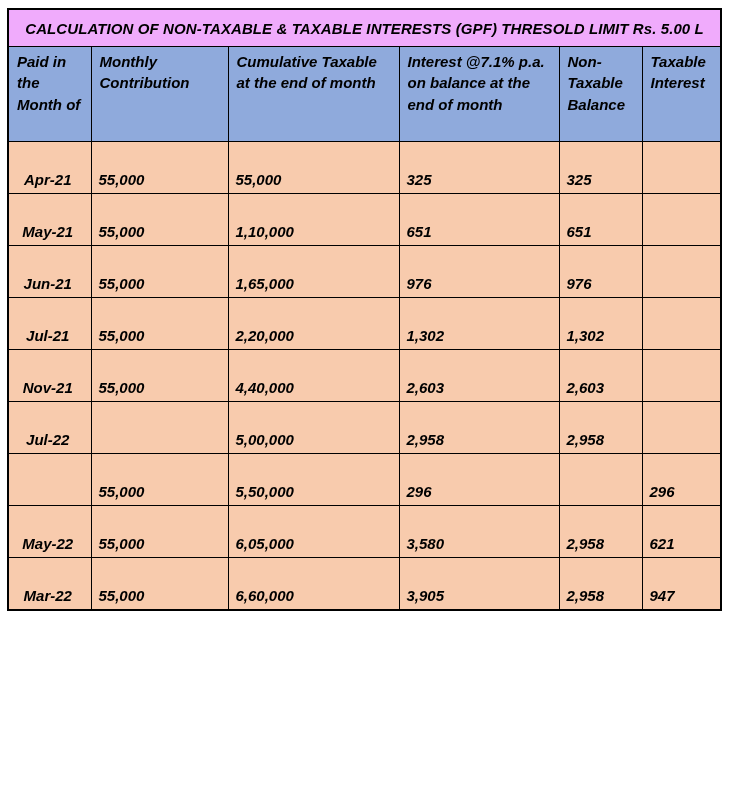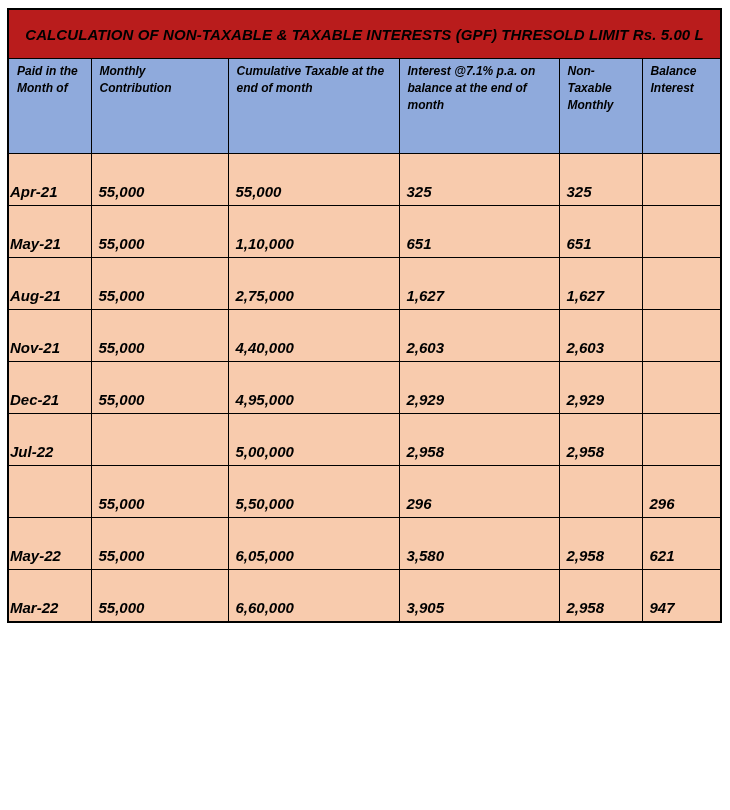--- a/index.html
+++ b/index.html
@@ -24,47 +24,47 @@
   }
   table.gpf td {
     border: 1px solid #000000;
     overflow: hidden;
     font-weight: bold;
     font-style: italic;
     color: #000000;
   }
   
   td.title-cell {
-    background: #b91c1c;
+    background: #f0abfc;
     height: 28px;
     text-align: center;
     vertical-align: middle;
     font-size: 15px;
     letter-spacing: 0.1px;
-    padding: 10px 4px;
+    padding: 4px 4px;
   }
   
   tr.head-row td {
     background: #8FAADC;
     height: 90px;
     vertical-align: top;
-    font-size: 12px;
+    font-size: 15px;
     line-height: 1.42;
     padding: 4px 8px 0 8px;
   }
   tr.head-row td.h-month { padding-right: 10px; }
   
   tbody td {
     background: #F8CBAD;
     height: 45px;
     vertical-align: bottom;
     font-size: 15px;
     padding-bottom: 5px;
   }
-  td.c-month { text-align: left; padding-right: 5px; }
+  td.c-month { text-align: center; padding-right: 5px; }
   td.c-num   { text-align: left;  padding-left: 7px; }
 </style>
 </head>
 <body>
 
 <div class="sheet">
   <table class="gpf">
     <colgroup>
       <col style="width:83px">
       <col style="width:137px">
@@ -75,22 +75,22 @@
     </colgroup>
     <thead>
       <tr>
         <td class="title-cell" colspan="6">CALCULATION OF NON-TAXABLE &amp; TAXABLE INTERESTS (GPF) THRESOLD LIMIT Rs. 5.00 L</td>
       </tr>
       <tr class="head-row">
         <td class="h-month">Paid in the Month of</td>
         <td>Monthly Contribution</td>
         <td>Cumulative Taxable at the end of month</td>
         <td>Interest @7.1% p.a. on balance at the end of month</td>
-        <td>Non-Taxable Monthly</td>
-        <td>Balance Interest</td>
+        <td>Non-Taxable Balance</td>
+        <td>Taxable Interest</td>
       </tr>
     </thead>
     <tbody>
   <tr>
     <td class="c-month">Apr-21</td>
     <td class="c-num">55,000</td>
     <td class="c-num">55,000</td>
     <td class="c-num">325</td>
     <td class="c-num">325</td>
     <td class="c-num"></td>
@@ -98,50 +98,50 @@
 
   <tr>
     <td class="c-month">May-21</td>
     <td class="c-num">55,000</td>
     <td class="c-num">1,10,000</td>
     <td class="c-num">651</td>
     <td class="c-num">651</td>
     <td class="c-num"></td>
   </tr>
 
-
+  <tr>
+    <td class="c-month">Jun-21</td>
+    <td class="c-num">55,000</td>
+    <td class="c-num">1,65,000</td>
+    <td class="c-num">976</td>
+    <td class="c-num">976</td>
+    <td class="c-num"></td>
+  </tr>
 
   <tr>
-    <td class="c-month">Aug-21</td>
+    <td class="c-month">Jul-21</td>
     <td class="c-num">55,000</td>
-    <td class="c-num">2,75,000</td>
-    <td class="c-num">1,627</td>
-    <td class="c-num">1,627</td>
+    <td class="c-num">2,20,000</td>
+    <td class="c-num">1,302</td>
+    <td class="c-num">1,302</td>
     <td class="c-num"></td>
   </tr>
+
 
 
 
   <tr>
     <td class="c-month">Nov-21</td>
     <td class="c-num">55,000</td>
     <td class="c-num">4,40,000</td>
     <td class="c-num">2,603</td>
     <td class="c-num">2,603</td>
     <td class="c-num"></td>
   </tr>
 
-  <tr>
-    <td class="c-month">Dec-21</td>
-    <td class="c-num">55,000</td>
-    <td class="c-num">4,95,000</td>
-    <td class="c-num">2,929</td>
-    <td class="c-num">2,929</td>
-    <td class="c-num"></td>
-  </tr>
 
   <tr>
     <td class="c-month">Jul-22</td>
     <td class="c-num"></td>
     <td class="c-num">5,00,000</td>
     <td class="c-num">2,958</td>
     <td class="c-num">2,958</td>
     <td class="c-num"></td>
   </tr>
 

